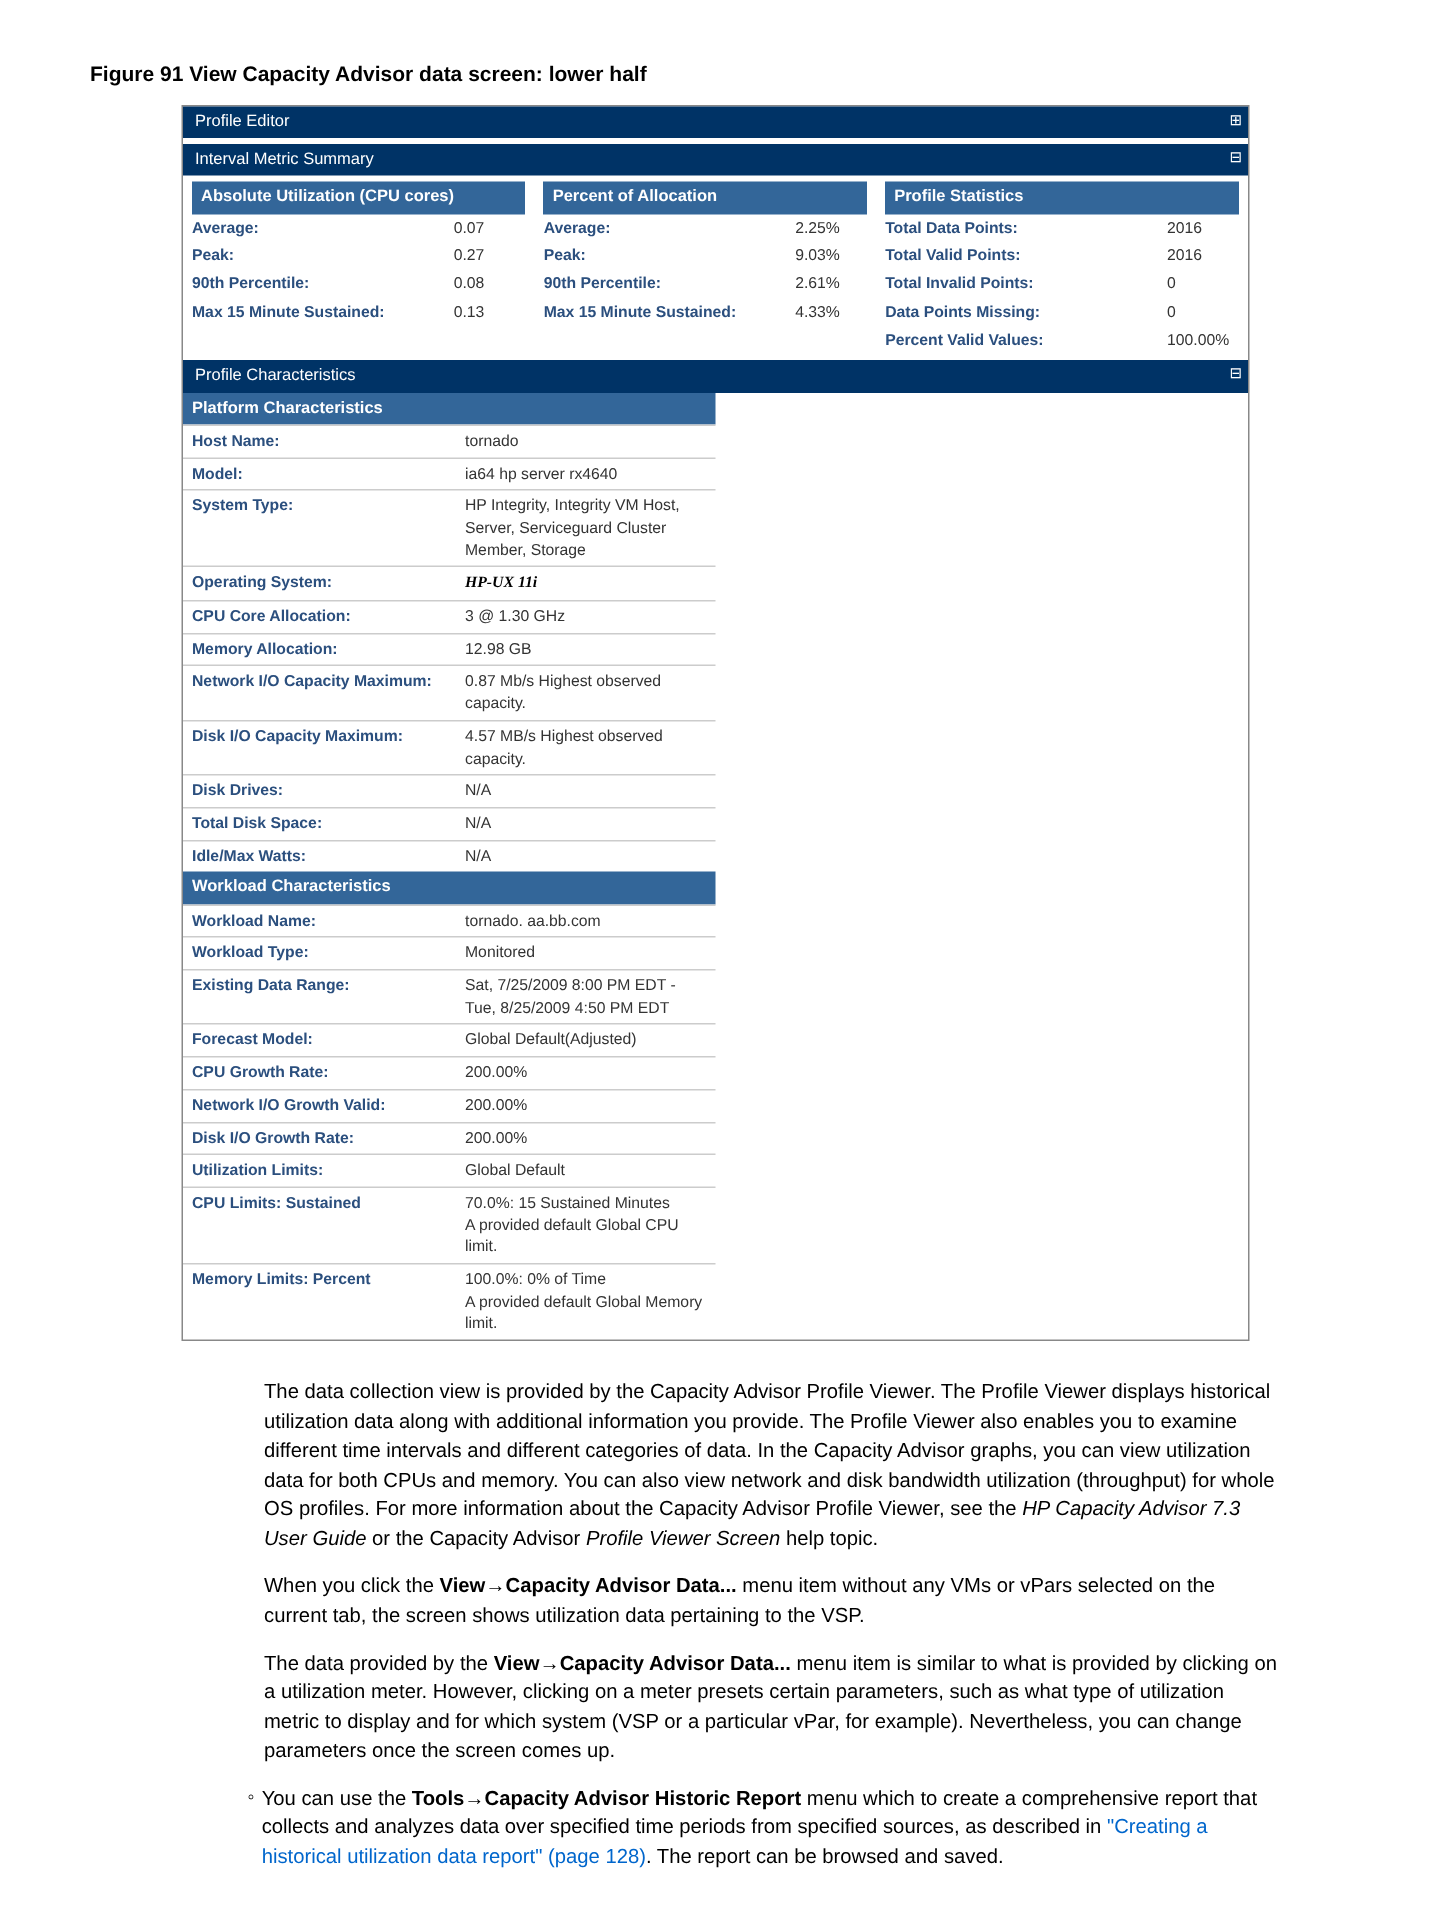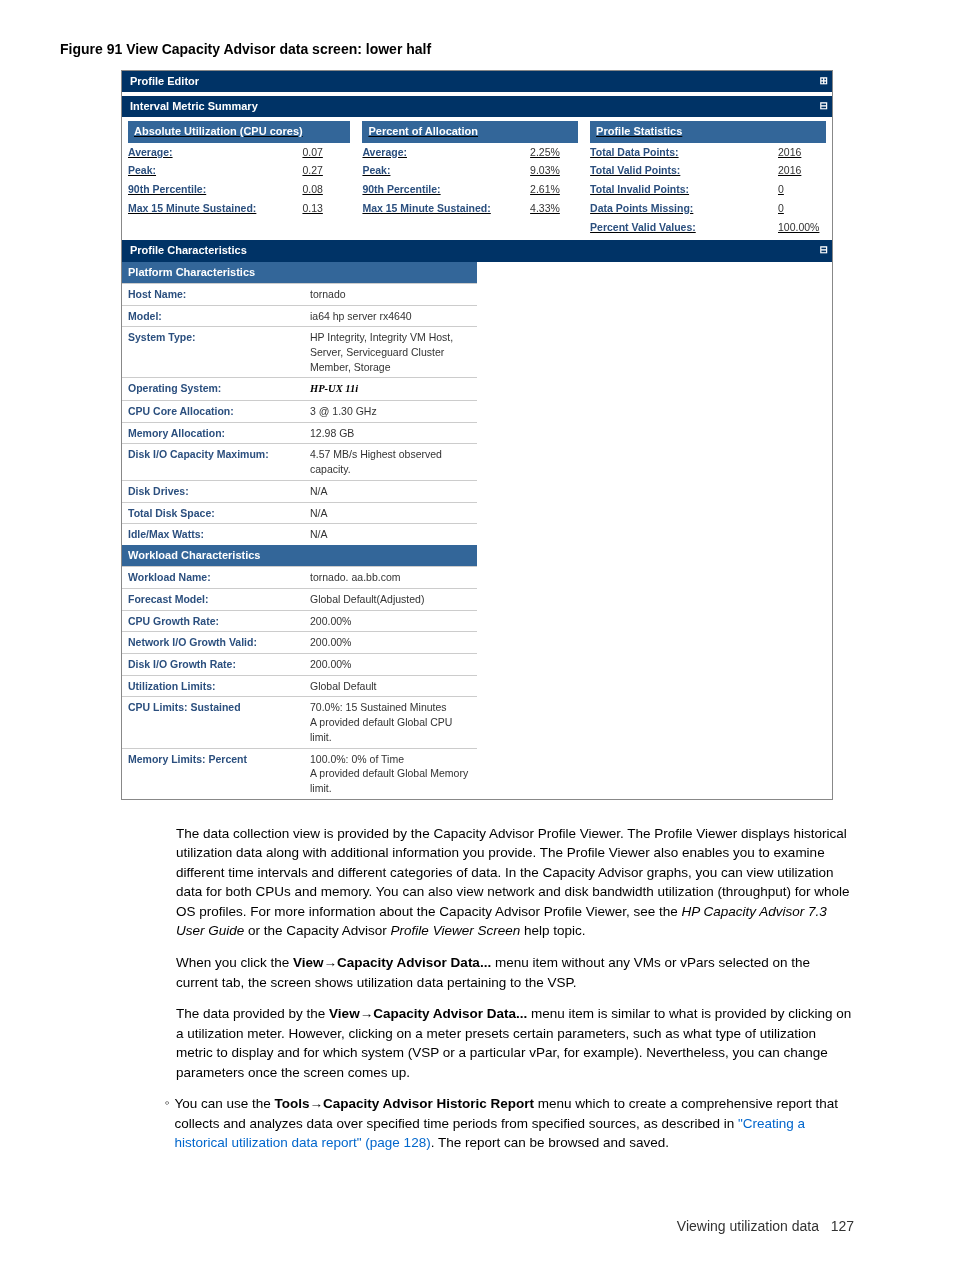--- a/index.html
+++ b/index.html
@@ -20,21 +20,21 @@
     border: 1px solid #888;
     width: 710px;
     margin: 0 auto 24px auto;
     font-size: 11px;
     color: #000;
     background: #fff;
   }
   .panel-header {
     background: #003366;
     color: #fff;
-    font-weight: bold;
+    font-weight: normal;
     padding: 3px 8px;
     font-size: 11px;
     position: relative;
   }
   .panel-header .panel-icon {
     position: absolute;
     right: 4px;
     top: 3px;
     font-size: 10px;
     color: #fff;
@@ -44,21 +44,20 @@
     color: #fff;
     font-weight: bold;
     padding: 3px 6px;
     font-size: 11px;
   }
   .three-col {
     display: flex;
   }
   .col {
     padding: 4px 6px;
-    text-decoration: underline;
   }
   .col1 { width: 33%; }
   .col2 { width: 32%; }
   .col3 { width: 35%; }
   .metric-row {
     display: flex;
     padding: 2px 0;
   }
   .metric-label { flex: 1; color: #2b4f7e; font-weight: bold; font-size: 10.5px; }
   .metric-val { width: 48px; text-align: left; color: #333; font-size: 10.5px; }
@@ -217,20 +216,24 @@
             </tr>
         <tr>
               <td class="lbl">CPU Core Allocation:</td>
               <td class="val">3 @ 1.30 GHz</td>
             </tr>
         <tr>
               <td class="lbl">Memory Allocation:</td>
               <td class="val">12.98 GB</td>
             </tr>
         <tr>
+              <td class="lbl">Network I/O Capacity Maximum:</td>
+              <td class="val">0.87 Mb/s Highest observed capacity.</td>
+            </tr>
+        <tr>
               <td class="lbl">Disk I/O Capacity Maximum:</td>
               <td class="val">4.57 MB/s Highest observed capacity.</td>
             </tr>
         <tr>
               <td class="lbl">Disk Drives:</td>
               <td class="val">N/A</td>
             </tr>
         <tr>
               <td class="lbl">Total Disk Space:</td>
               <td class="val">N/A</td>
@@ -242,20 +245,28 @@
       </tbody>
         </table>
     </div>
     <div>
       <div class="subheader">Workload Characteristics</div>
       <table class="char-table">
         <tbody>
             <tr>
               <td class="lbl">Workload Name:</td>
               <td class="val">tornado. aa.bb.com</td>
+            </tr>
+        <tr>
+              <td class="lbl">Workload Type:</td>
+              <td class="val">Monitored</td>
+            </tr>
+        <tr>
+              <td class="lbl">Existing Data Range:</td>
+              <td class="val">Sat, 7/25/2009 8:00 PM EDT - Tue, 8/25/2009 4:50 PM EDT</td>
             </tr>
         <tr>
               <td class="lbl">Forecast Model:</td>
               <td class="val">Global Default(Adjusted)</td>
             </tr>
         <tr>
               <td class="lbl">CPU Growth Rate:</td>
               <td class="val">200.00%</td>
             </tr>
         <tr>

